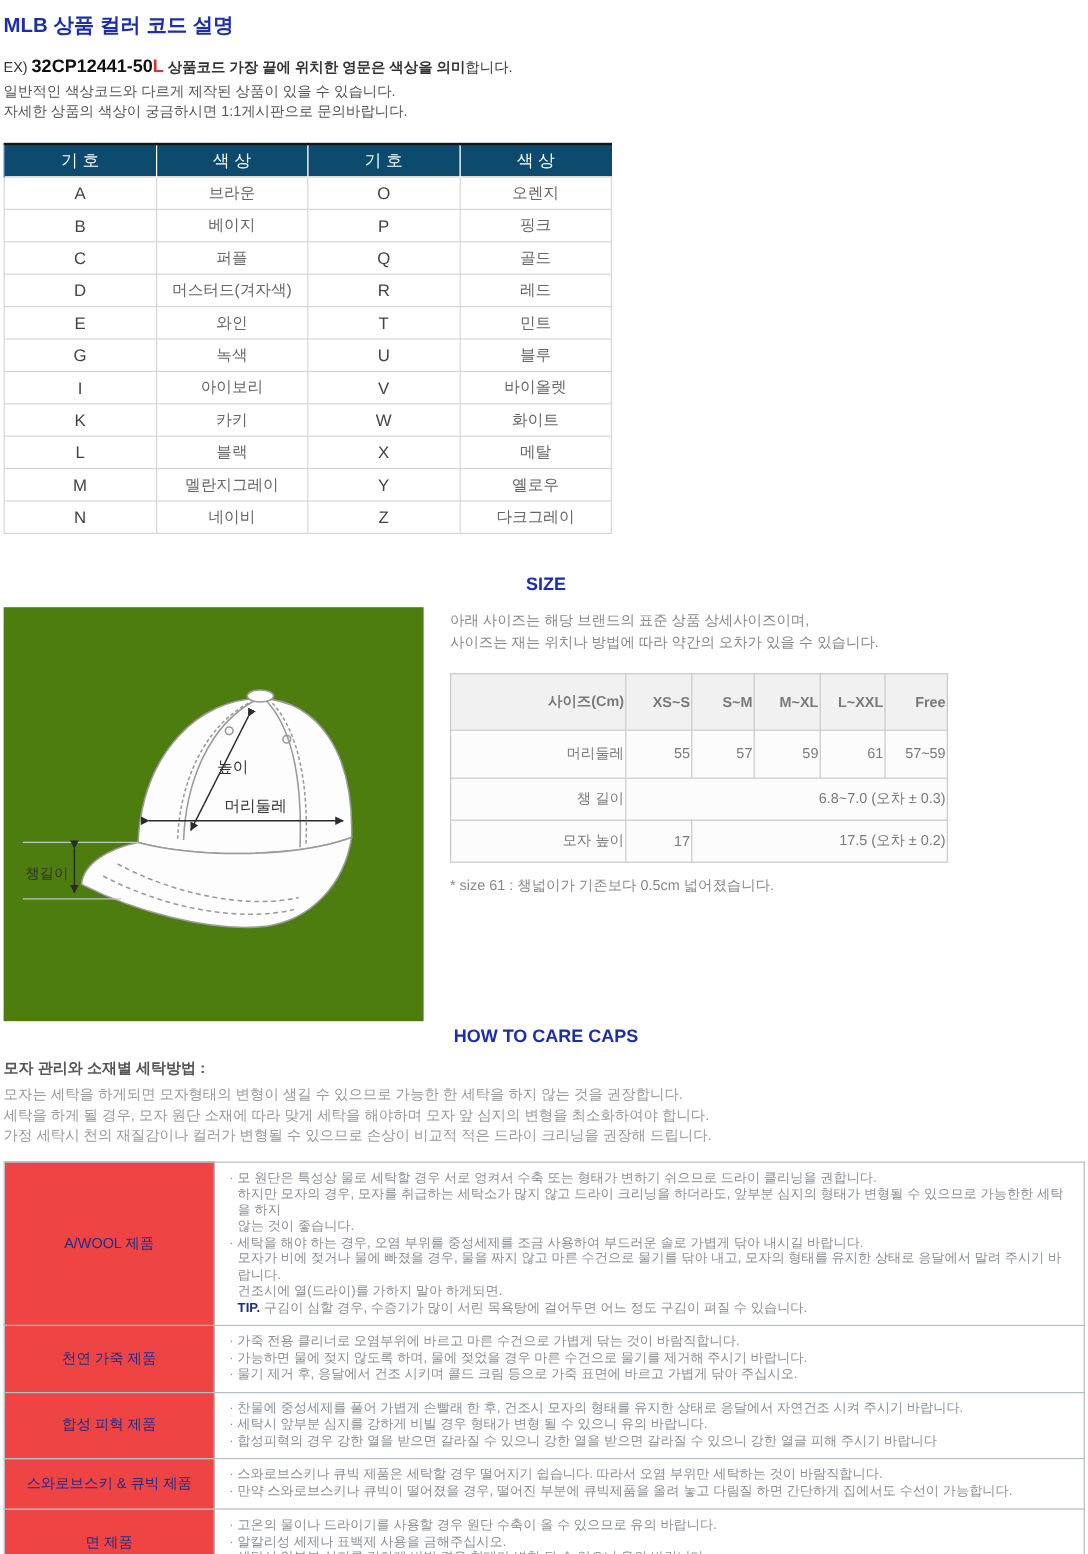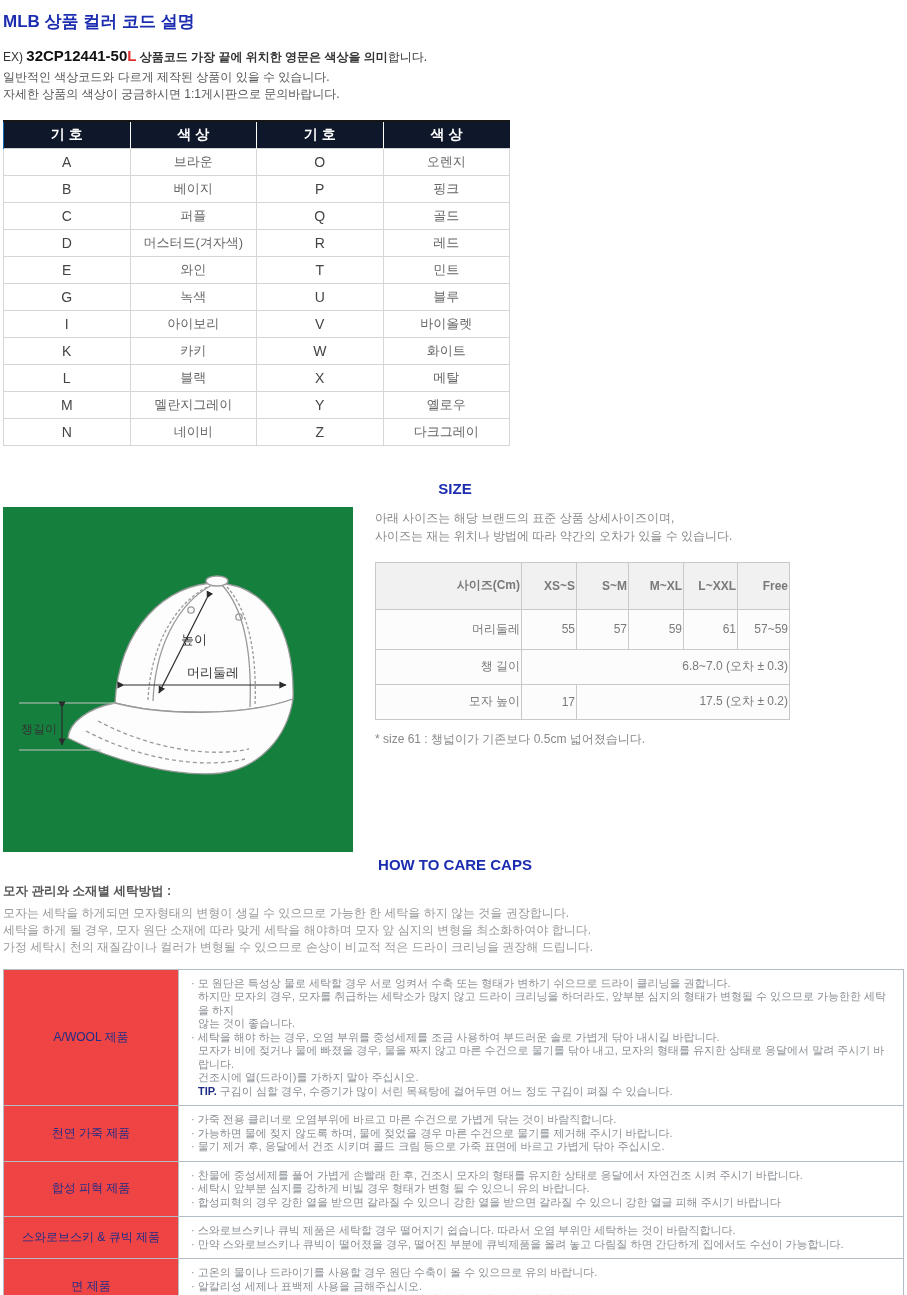--- a/index.html
+++ b/index.html
@@ -10,33 +10,33 @@
   .title { color:#1c2db0; font-size:17px; font-weight:bold; margin:2px 0 12px 0; }
   .ex-line { font-size:12px; color:#333; margin:14px 0 3px 0; }
   .ex-prefix { font-size:12px; color:#333; }
   .ex-code { font-weight:bold; font-size:15px; color:#111; }
   .ex-code-red { font-weight:bold; font-size:15px; color:#e03131; }
   .ex-bold { font-weight:bold; color:#333; }
   .intro-line { font-size:12px; color:#555; line-height:17px; }
 
   
   .color-table { border-collapse:collapse; width:507px; margin-top:17px; border-top:2px solid #161616; }
-  .color-table th { background:#0f172a; color:#fff; font-size:14px; font-weight:bold; height:27px; border-left:1px solid #fff; width:25%; }
+  .color-table th { background:#0c4a6e; color:#fff; font-size:14px; font-weight:normal; height:27px; border-left:1px solid #fff; width:25%; }
   .color-table th:first-child { border-left:1px solid #0f6cb4; }
   .color-table td { border:1px solid #d6d6d6; height:27px; text-align:center; background:#fff; }
   .color-table td.sym { font-size:14px; color:#444; }
   .color-table td.cname { font-size:13px; color:#666; }
 
   
   .section-heading { color:#1c2db0; font-size:15px; font-weight:bold; margin:34px 0 10px 0;text-align:center; }
   .care-heading { margin-top:4px; }
 
   
   .size-flex { display:flex; align-items:flex-start; }
-  .cap-box { width:350px; height:345px; background:#15803d; flex:none; }
+  .cap-box { width:350px; height:345px; background:#4d7c0f; flex:none; }
   .size-right { margin-left:22px; padding-top:2px; }
   .size-intro { font-size:12px; color:#888; line-height:18px; }
   .size-table { border-collapse:collapse; margin-top:17px; }
   .size-table th, .size-table td { border:1px solid #c9c9c9; color:#7a7a7a; font-size:12px; text-align:right; }
   .size-table th { background:#f1f1f1; font-weight:bold; height:47px; }
   .size-table td { background:#fcfcfc; height:40px; }
   .size-table td.short { height:35px; }
   .size-note { font-size:12px; color:#888; margin-top:11px; }
 
   
@@ -236,21 +236,21 @@
   <table class="care-table">
     <tbody>
         <tr>
           <th>A/WOOL 제품</th>
           <td>
             <div class="care-line">· 모 원단은 특성상 물로 세탁할 경우 서로 엉켜서 수축 또는 형태가 변하기 쉬으므로 드라이 클리닝을 권합니다.</div>
             <div class="care-line cont">하지만 모자의 경우, 모자를 취급하는 세탁소가 많지 않고 드라이 크리닝을 하더라도, 앞부분 심지의 형태가 변형될 수 있으므로 가능한한 세탁을 하지</div>
             <div class="care-line cont">않는 것이 좋습니다.</div>
             <div class="care-line">· 세탁을 해야 하는 경우, 오염 부위를 중성세제를 조금 사용하여 부드러운 솔로 가볍게 닦아 내시길 바랍니다.</div>
             <div class="care-line cont">모자가 비에 젖거나 물에 빠졌을 경우, 물을 짜지 않고 마른 수건으로 물기를 닦아 내고, 모자의 형태를 유지한 상태로 응달에서 말려 주시기 바랍니다.</div>
-            <div class="care-line cont">건조시에 열(드라이)를 가하지 말아 주십시오.</div>
+            <div class="care-line cont">건조시에 열(드라이)를 가하지 말아 하게되면.</div>
             <div class="care-line cont"><span class="tip-prefix">TIP.</span> 구김이 심할 경우, 수증기가 많이 서린 목욕탕에 걸어두면 어느 정도 구김이 펴질 수 있습니다.</div>
           </td>
         </tr>
         <tr>
           <th>천연 가죽 제품</th>
           <td>
             <div class="care-line">· 가죽 전용 클리너로 오염부위에 바르고 마른 수건으로 가볍게 닦는 것이 바람직합니다.</div>
             <div class="care-line">· 가능하면 물에 젖지 않도록 하며, 물에 젖었을 경우 마른 수건으로 물기를 제거해 주시기 바랍니다.</div>
             <div class="care-line">· 물기 제거 후, 응달에서 건조 시키며 콜드 크림 등으로 가죽 표면에 바르고 가볍게 닦아 주십시오.</div>
           </td>

